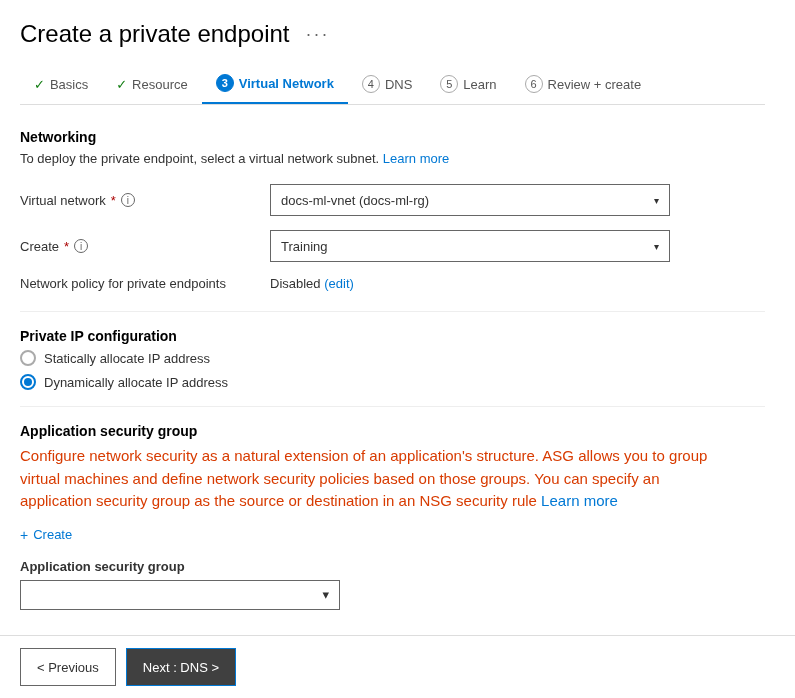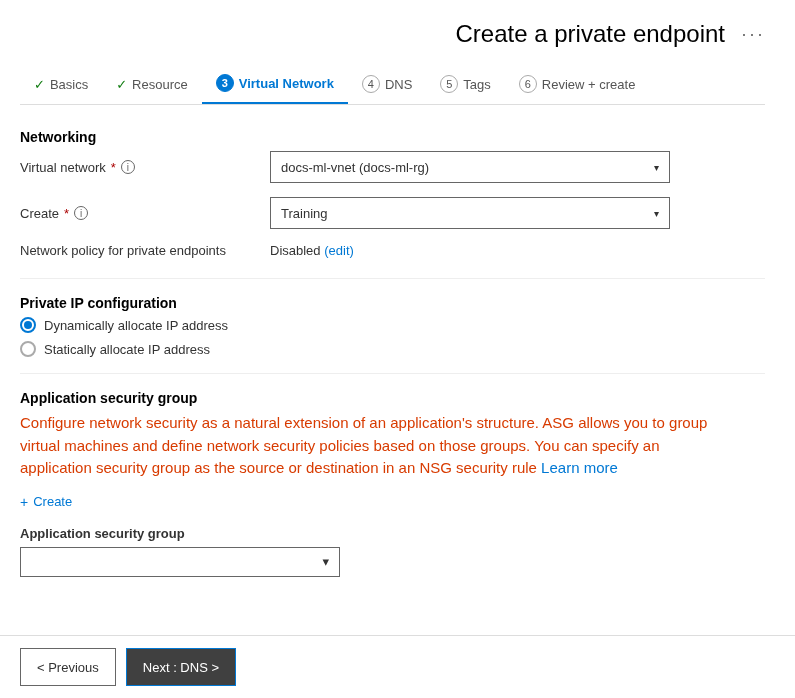--- a/index.html
+++ b/index.html
@@ -13,21 +13,20 @@
       padding: 20px 30px 20px 20px;
     }
     .page-title {
       font-size: 24px;
       font-weight: 300;
       color: #000;
       margin-bottom: 18px;
       display: flex;
       align-items: center;
       gap: 16px;
-      justify-content: flex-end;
     }
     .ellipsis {
       font-size: 18px;
       color: #666;
       letter-spacing: 2px;
     }
     
     .wizard-steps {
       display: flex;
       align-items: center;
@@ -285,30 +284,34 @@
   <div class="step active">
     <span class="circle">3</span>
     <span>Virtual Network</span>
   </div>
   <div class="step">
     <span class="circle">4</span>
     <span>DNS</span>
   </div>
   <div class="step">
     <span class="circle">5</span>
-    <span>Tags</span>
+    <span>Learn</span>
   </div>
   <div class="step">
     <span class="circle">6</span>
     <span>Review + create</span>
   </div>
 </div>
 
 <div>
   <div class="section-title">Networking</div>
+  <div class="section-desc">
+    <span>To deploy the private endpoint, select a virtual network subnet.</span>
+    <a class="learn-more-link">Learn more</a>
+  </div>
 
   <div class="field-row">
     <div class="field-label">
       <span>Virtual network</span>
       <span class="required">*</span>
       <span class="info-icon">i</span>
     </div>
     <div class="dropdown">
       <span>docs-ml-vnet (docs-ml-rg)</span>
       <span class="caret">▾</span>
@@ -335,26 +338,26 @@
     </div>
   </div>
 </div>
 
 <hr class="divider">
 
 <div>
   <div class="section-title">Private IP configuration</div>
   <div class="radio-group">
     <div class="radio-item">
+      <div class="radio-input unselected"></div>
+      <span>Statically allocate IP address</span>
+    </div>
+    <div class="radio-item">
       <div class="radio-input selected"></div>
       <span>Dynamically allocate IP address</span>
-    </div>
-    <div class="radio-item">
-      <div class="radio-input unselected"></div>
-      <span>Statically allocate IP address</span>
     </div>
   </div>
 </div>
 
 <hr class="divider">
 
 <div>
   <div class="section-title">Application security group</div>
   <div class="asg-desc">
     <span>Configure network security as a natural extension of an application's structure. ASG allows you to group virtual machines and define network security policies based on those groups. You can specify an application security group as the source or destination in an NSG security rule</span>&nbsp;<a class="learn-more-link">Learn more</a>

